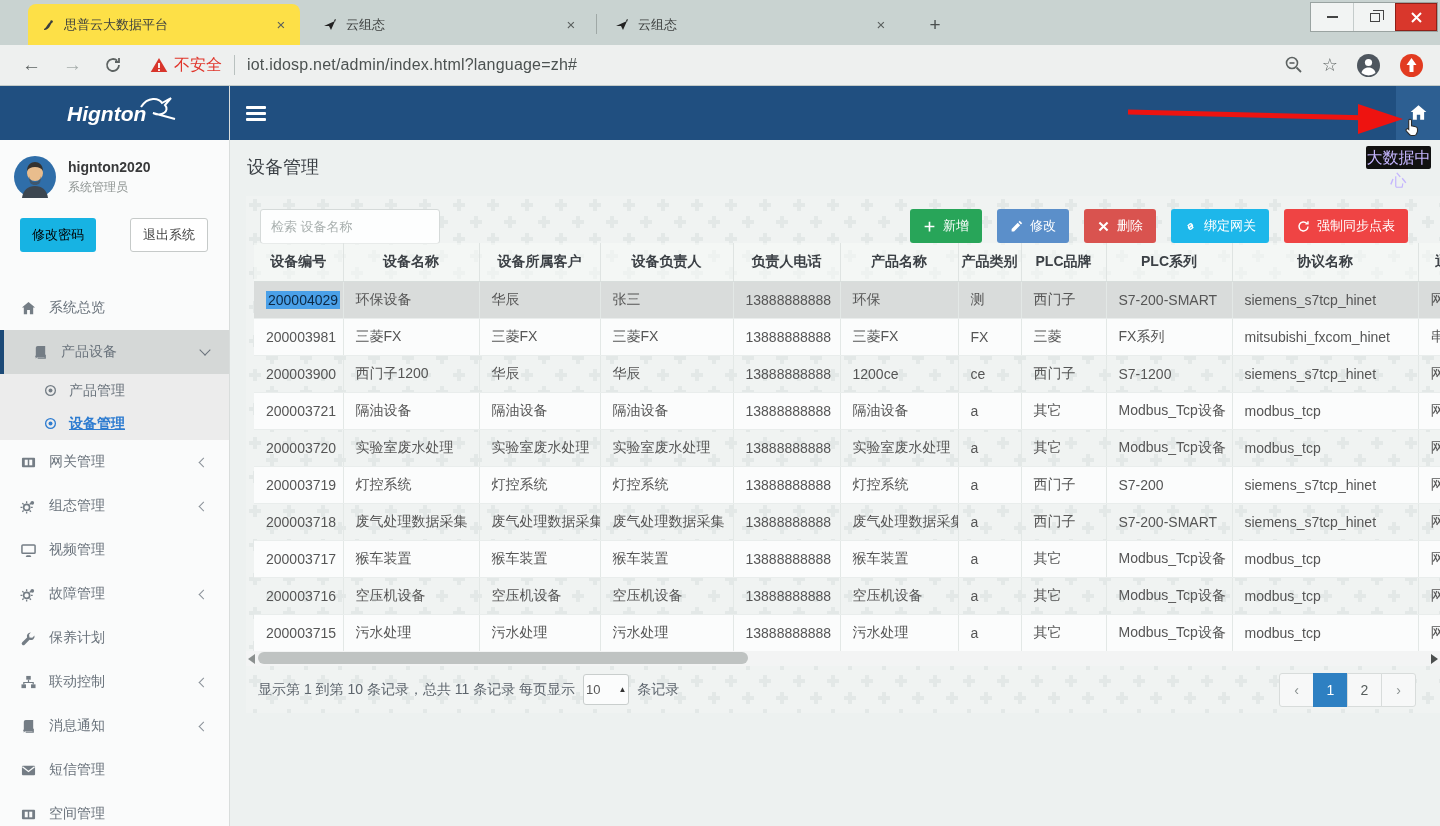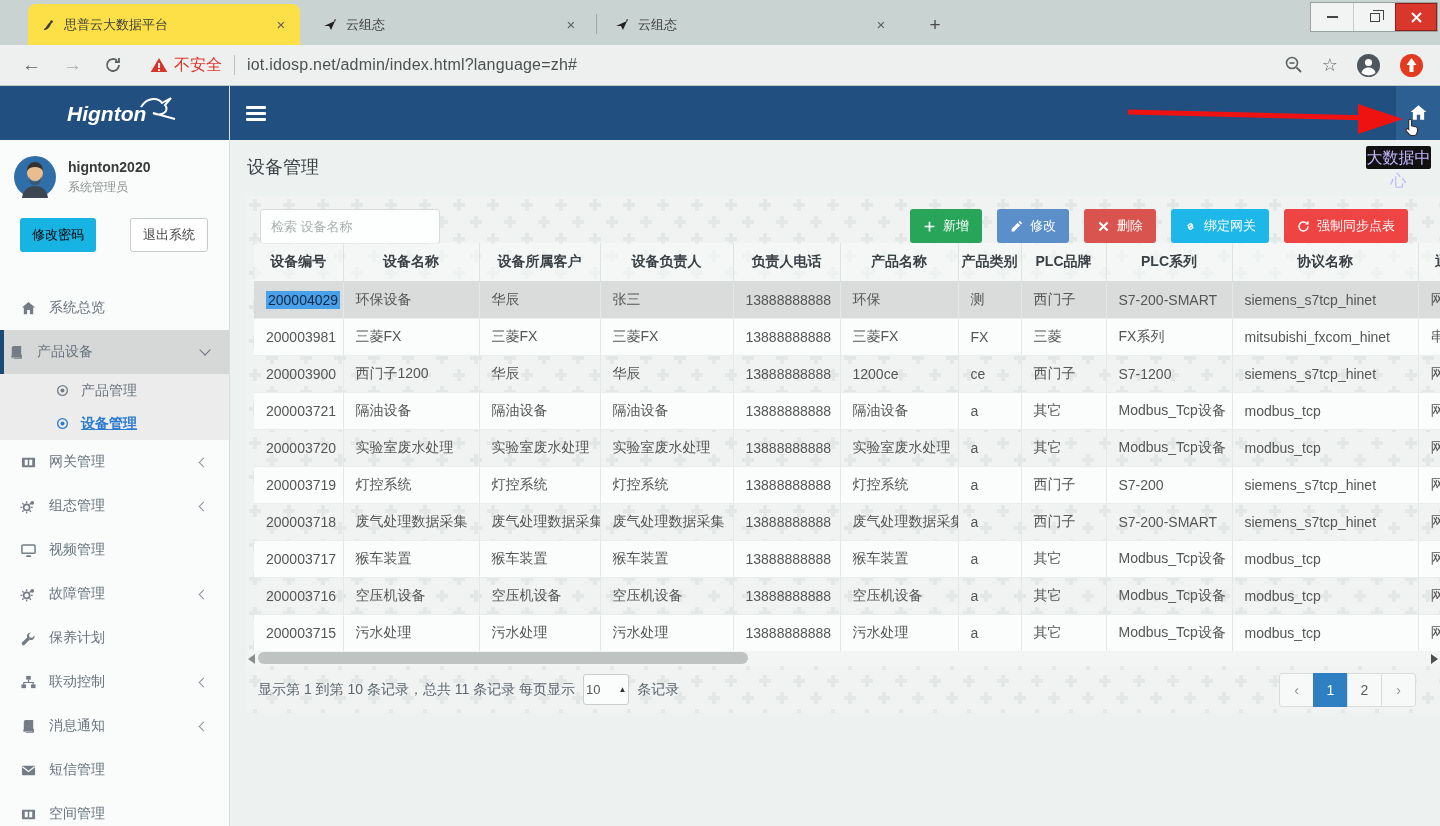--- a/index.html
+++ b/index.html
@@ -49,27 +49,27 @@
   .user-name { font-size:14px; font-weight:bold; color:#38393a; }
   .user-role { font-size:12px; color:#8d9391; margin-top:4px; }
   .side-btns { display:flex; padding:14px 14px 10px 20px; gap:34px; }
   .btn-pass { background:#17b3e3; color:#000000; border:none; font-size:13px; padding:8px 12px; border-radius:3px; }
   .btn-logout { background:#fff; color:#444; border:1px solid #c6cac9; font-size:13px; padding:0 12px; border-radius:3px; }
   .menu { margin-top:24px; list-style:none; }
   .menu-item { position:relative; height:44px; display:flex; align-items:center; padding-left:20px;
          color:#6a737c; font-size:14px; }
   .menu-item .mi-label { margin-left:12px; }
   .menu-item .micon { width:17px; height:15px; fill:#747d85; stroke:#747d85; }
-  .menu-item.parent-active { background:#d5d8d7; border-left:4px solid #1c4a77; padding-left:4px; }
+  .menu-item.parent-active { background:#d5d8d7; border-left:4px solid #1c4a77; padding-left:28px; }
   .chev-left { position:absolute; right:22px; width:7px; height:7px; border-left:1px solid #8a9198;
          border-bottom:1px solid #8a9198; transform:rotate(45deg); }
   .chev-down { position:absolute; right:20px; width:8px; height:8px; border-right:1px solid #6a737c;
          border-bottom:1px solid #6a737c; transform:rotate(45deg); margin-top:-4px; }
   .submenu { list-style:none; background:#ececec; }
-  .submenu .menu-item { height:33px; padding-left:56px; font-size:14px;align-items:center; }
+  .submenu .menu-item { height:33px; padding-left:44px; font-size:14px;align-items:center; }
   .submenu .micon { width:13px; height:13px; }
   .submenu .menu-item.active .mi-label { color:#2e7cd0; text-decoration:underline; font-weight:bold; }
   .submenu .menu-item.active .micon { fill:#2e7cd0; stroke:#2e7cd0; }
 
   .topnav { position:absolute; left:230px; top:86px; width:1210px; height:54px; background:#204f80; }
   .hamburger { position:absolute; left:16px; top:17px; width:20px; color:#fff; }
   .hamburger div { height:3px; background:#fff; margin:3px 0; border-radius:1px; }
   .home-btn { position:absolute; right:0; top:0; width:44px; height:54px; background:#2d5f92;
          display:flex; align-items:center; justify-content:center; }
 

